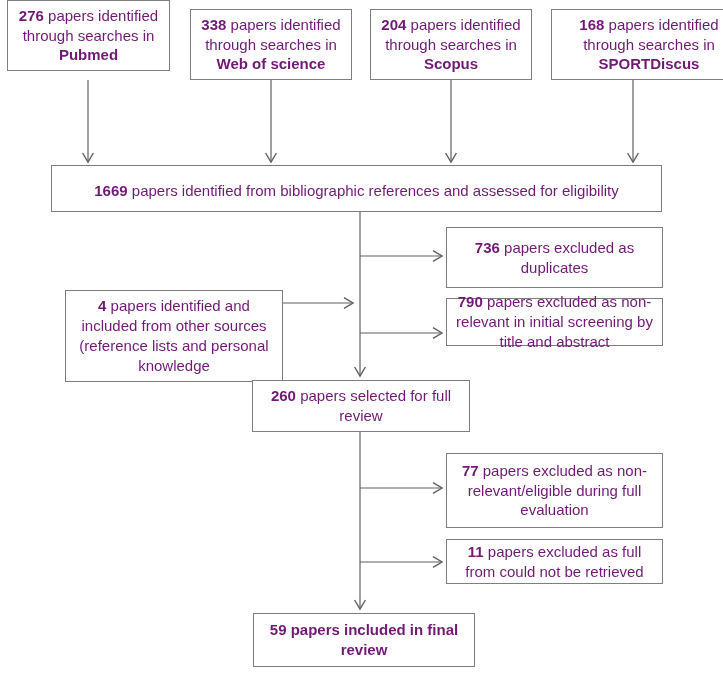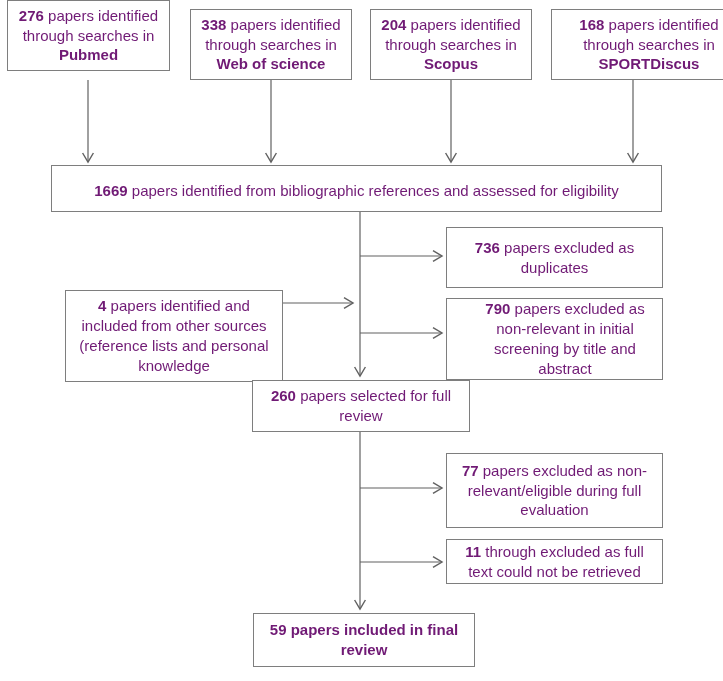--- a/index.html
+++ b/index.html
@@ -40,21 +40,21 @@
   #box-wos         { left: 190px; top: 9px;  width: 162px; height: 71px; }
   #box-scopus      { left: 370px; top: 9px;  width: 162px; height: 71px; }
   #box-sportdiscus { left: 551px; top: 9px;  width: 196px; height: 71px; }
 
   
   #box-pooled      { left: 51px;  top: 165px; width: 611px; height: 47px; }
 
   
   #box-other       { left: 65px;  top: 258px; width: 218px; height: 92px; margin-top: 32px; }
   #box-duplicates  { left: 446px; top: 227px; width: 217px; height: 61px; }
-  #box-screening   { left: 446px; top: 298px; width: 217px; height: 82px; padding-left: 28px; }
+  #box-screening   { left: 446px; top: 298px; width: 217px; height: 48px; }
   #box-fullreview  { left: 252px; top: 380px; width: 218px; height: 52px; }
 
   
   #box-fulleval    { left: 446px; top: 453px; width: 217px; height: 75px; }
   #box-retrieval   { left: 446px; top: 539px; width: 217px; height: 45px; }
   #box-final       { left: 253px; top: 613px; width: 222px; height: 54px; justify-content: center; }
 
   #connectors {
     position: absolute;
     left: 0; top: 0;
@@ -146,21 +146,21 @@
   </div>
 
   <div class="box" id="box-fulleval">
     <div class="txt">
       <span class="b">77</span><span> papers excluded as non-relevant/eligible during full evaluation</span>
     </div>
   </div>
 
   <div class="box" id="box-retrieval">
     <div class="txt">
-      <span class="b">11</span><span> through excluded as full text could not be retrieved</span>
+      <span class="b">11</span><span> papers excluded as full from could not be retrieved</span>
     </div>
   </div>
 
   <div class="box" id="box-final">
     <div class="txt allbold">
       <span class="b">59</span><span> papers included in final review</span>
     </div>
   </div>
 
 </div>

